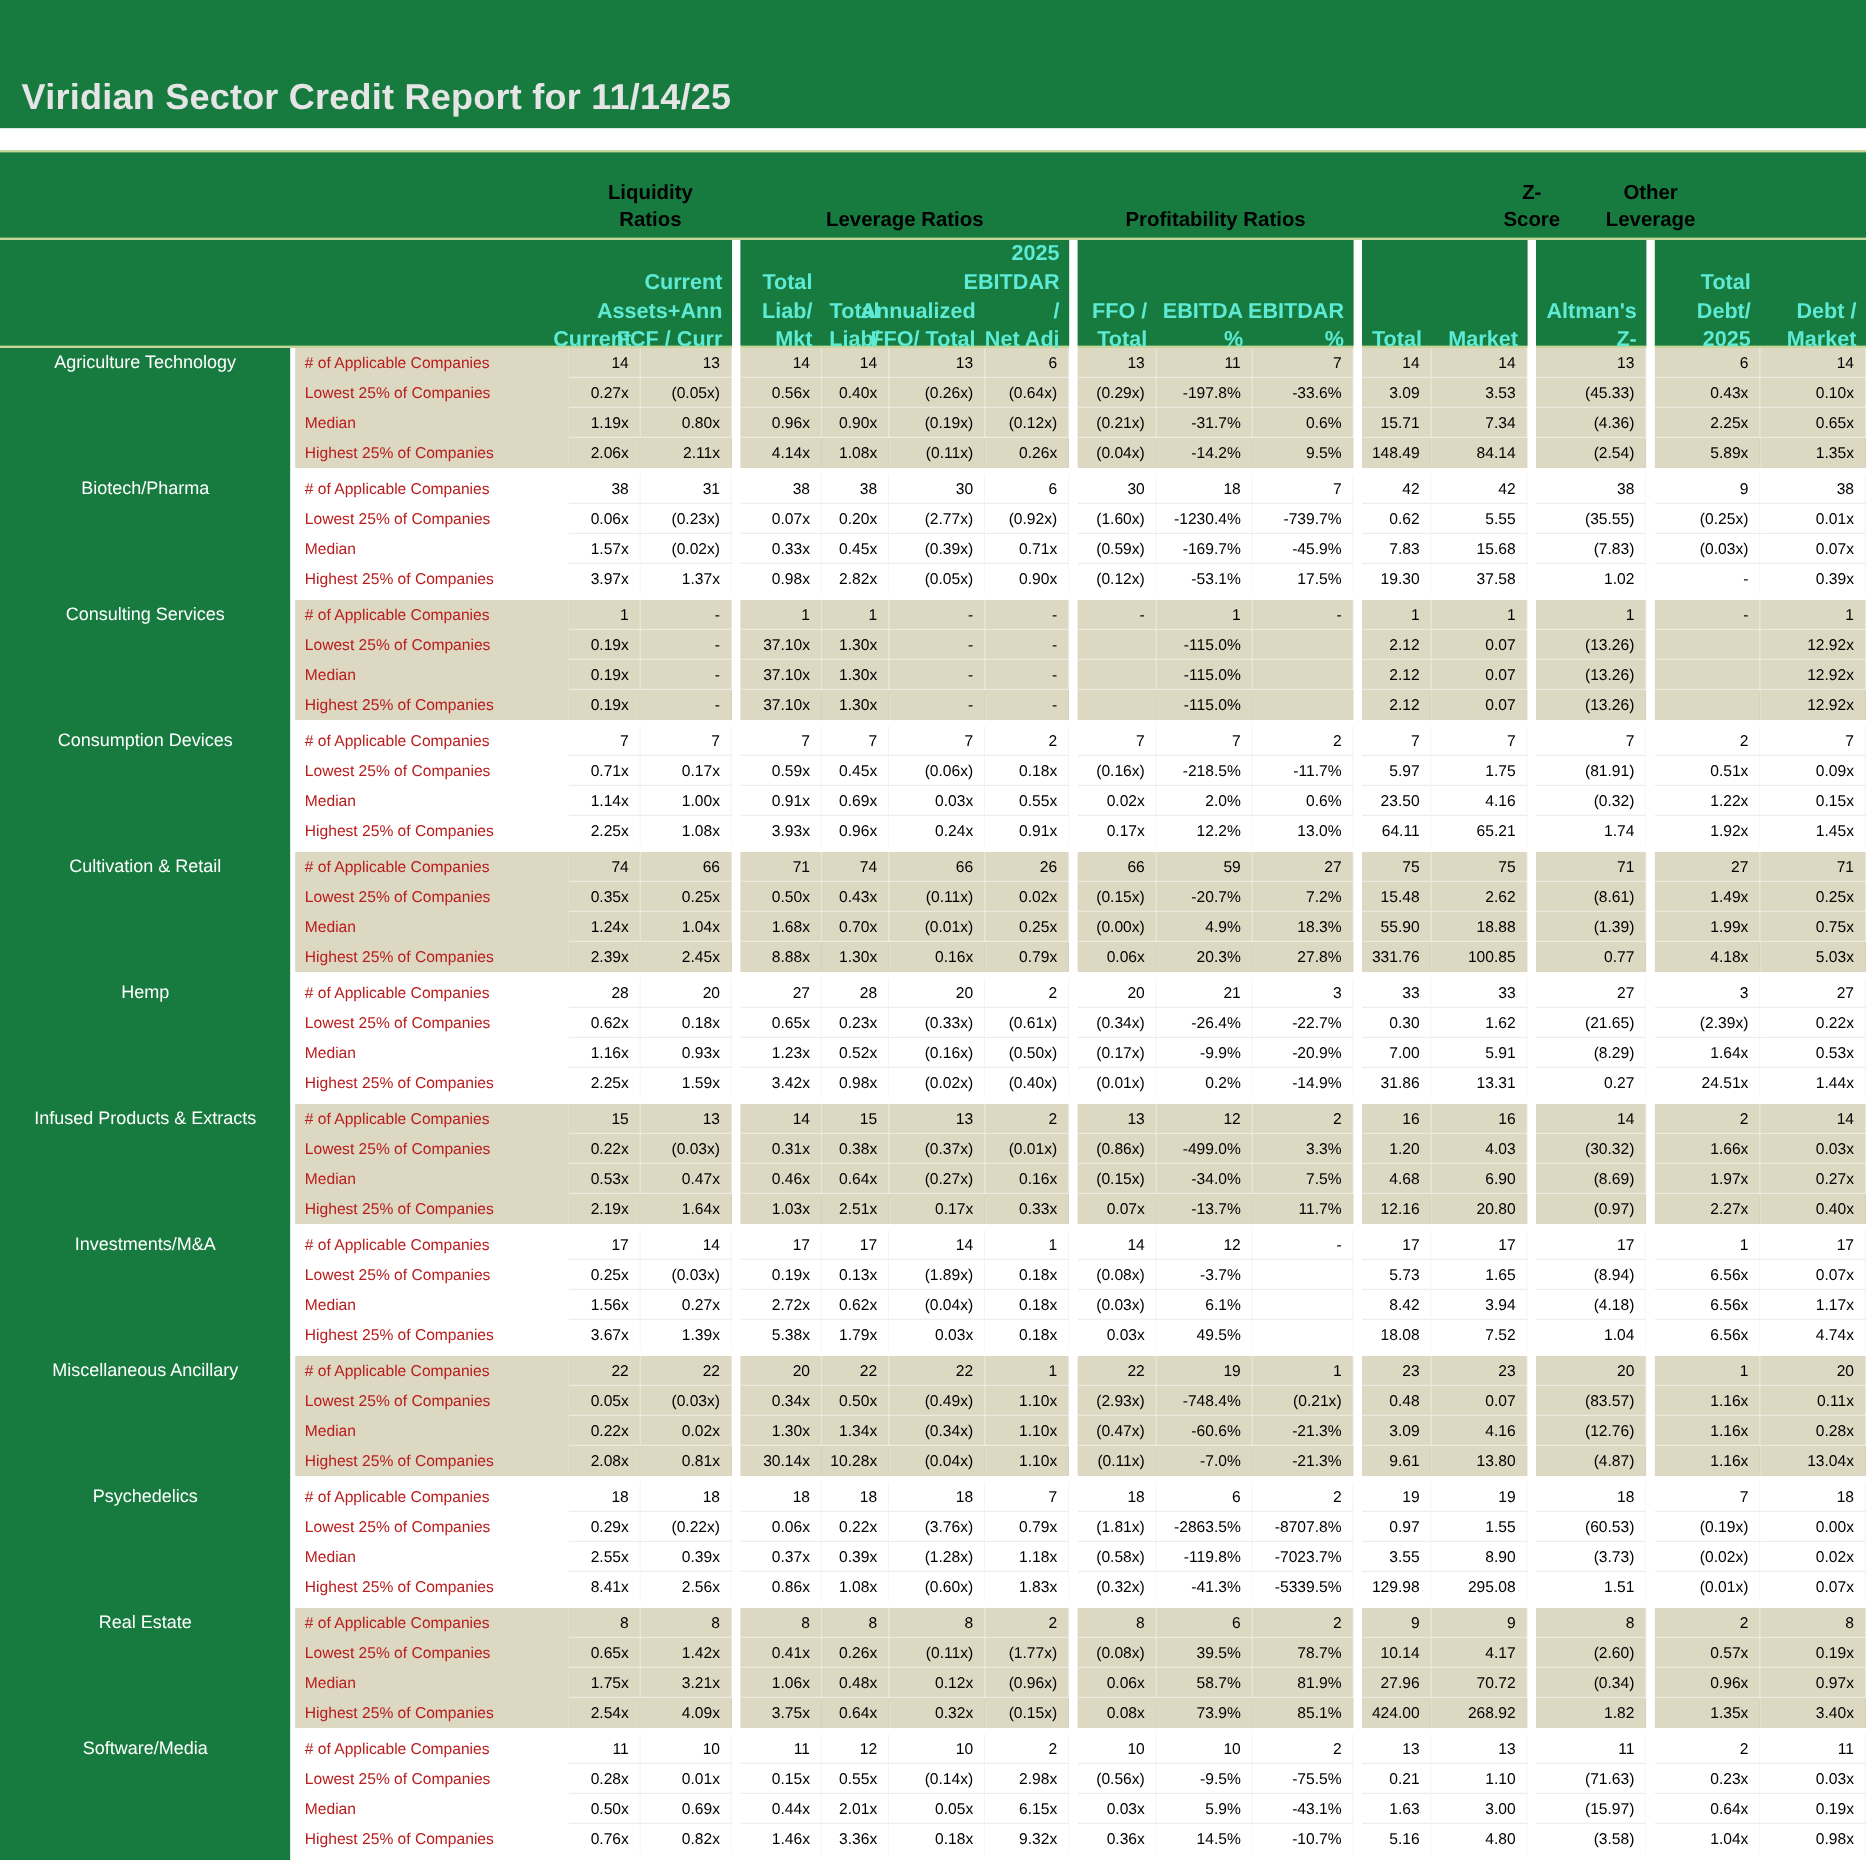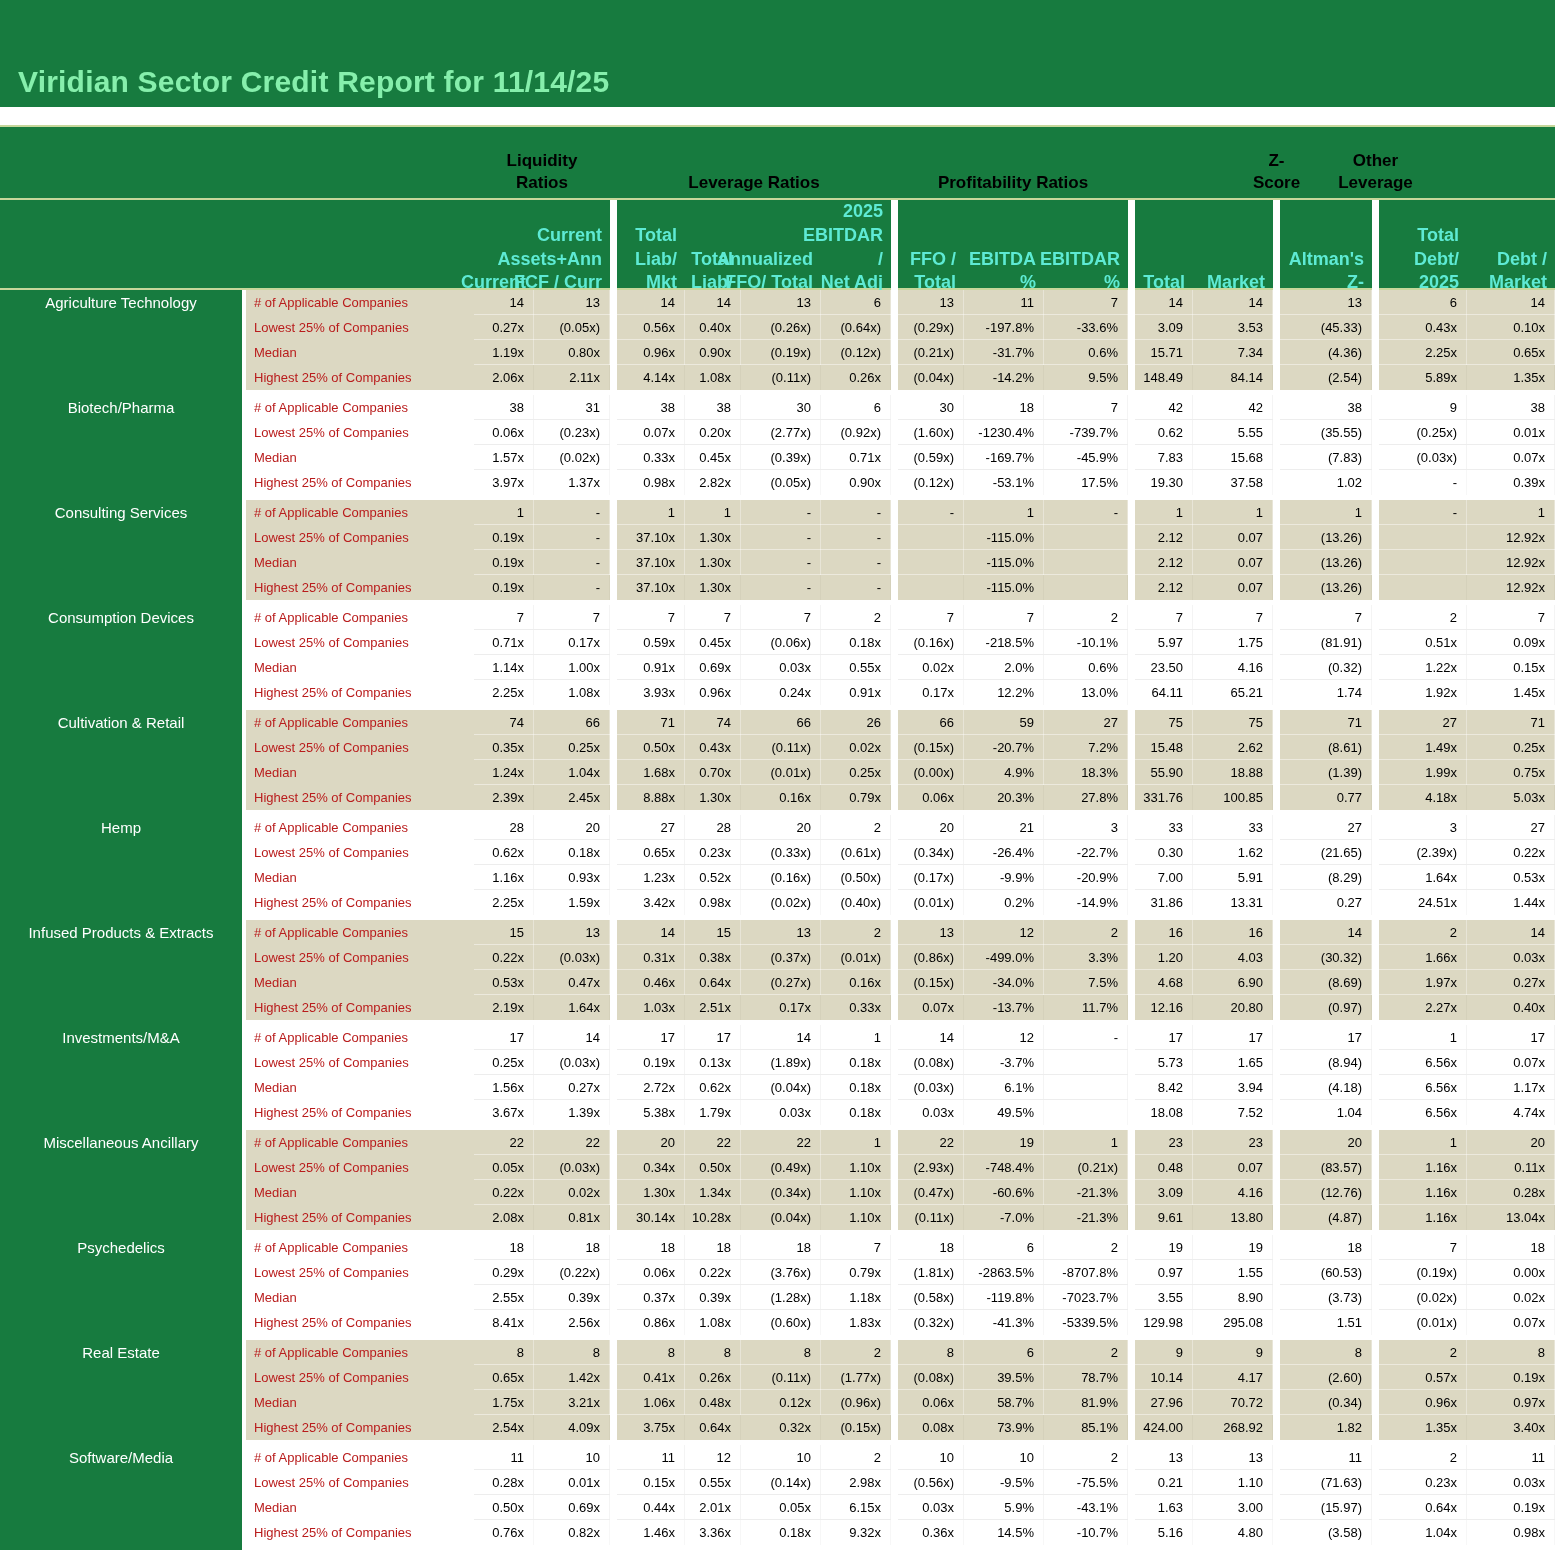--- a/index.html
+++ b/index.html
@@ -1,18 +1,18 @@
 <!DOCTYPE html>
 <html><head>
 <meta charset="utf-8">
 <style>
   html,body{margin:0;padding:0;background:#fff;}
   body{width:1555px;height:1555px;overflow:hidden;font-family:"Liberation Sans",sans-serif;}
   .banner{height:107px;background:#177B3F;display:flex;align-items:flex-end;box-sizing:border-box;padding:0 0 8px 18px;}
-  .banner h1{margin:0;color:#86efac;font-size:30px;font-weight:700;letter-spacing:.2px;}
+  .banner h1{margin:0;color:#e5e5e5;font-size:30px;font-weight:700;letter-spacing:.2px;}
   .gap-strip{height:18px;background:#fff;}
   .thead{background:#177B3F;border-top:2px solid #C6D79B;border-bottom:2px solid #C6D79B;}
   .group-row{display:grid;grid-template-columns:474px 136px 7px 274px 7px 230px 7px 138px 7px 92px 7px 176px;height:71px;border-bottom:2px solid #C6D79B;}
   .group-cell{color:#000000;font-weight:700;font-size:17px;display:flex;align-items:flex-end;justify-content:center;text-align:center;white-space:pre-line;line-height:1.3;padding-bottom:4px;}
   .sub-row{display:grid;grid-template-columns:242px 232px 60px 76px 7px 68px 56px 80px 70px 7px 66px 80px 84px 7px 58px 80px 7px 92px 7px 88px 88px;height:88px;}
   .sub-cell{color:#5eead4;font-weight:700;font-size:18px;display:flex;align-items:flex-end;justify-content:flex-end;text-align:right;white-space:pre-line;line-height:1.32;padding:0 8px 6px 0;}
   .sector-header-cell{color:#fff;font-weight:700;font-size:16px;display:flex;align-items:flex-end;justify-content:center;padding-bottom:8px;}
   .wgap{background:#fff;}
   .ggap{background:transparent;}
   .tbody{display:flex;background:#fff;}
@@ -409,21 +409,21 @@
             <div class="cell">0.71x</div>
             <div class="cell">0.17x</div>
             <div class="wgap"></div>
             <div class="cell">0.59x</div>
             <div class="cell">0.45x</div>
             <div class="cell">(0.06x)</div>
             <div class="cell">0.18x</div>
             <div class="wgap"></div>
             <div class="cell">(0.16x)</div>
             <div class="cell">-218.5%</div>
-            <div class="cell">-10.1%</div>
+            <div class="cell">-11.7%</div>
             <div class="wgap"></div>
             <div class="cell">5.97</div>
             <div class="cell">1.75</div>
             <div class="wgap"></div>
             <div class="cell">(81.91)</div>
             <div class="wgap"></div>
             <div class="cell">0.51x</div>
             <div class="cell">0.09x</div>
           </div>
           <div class="row">

